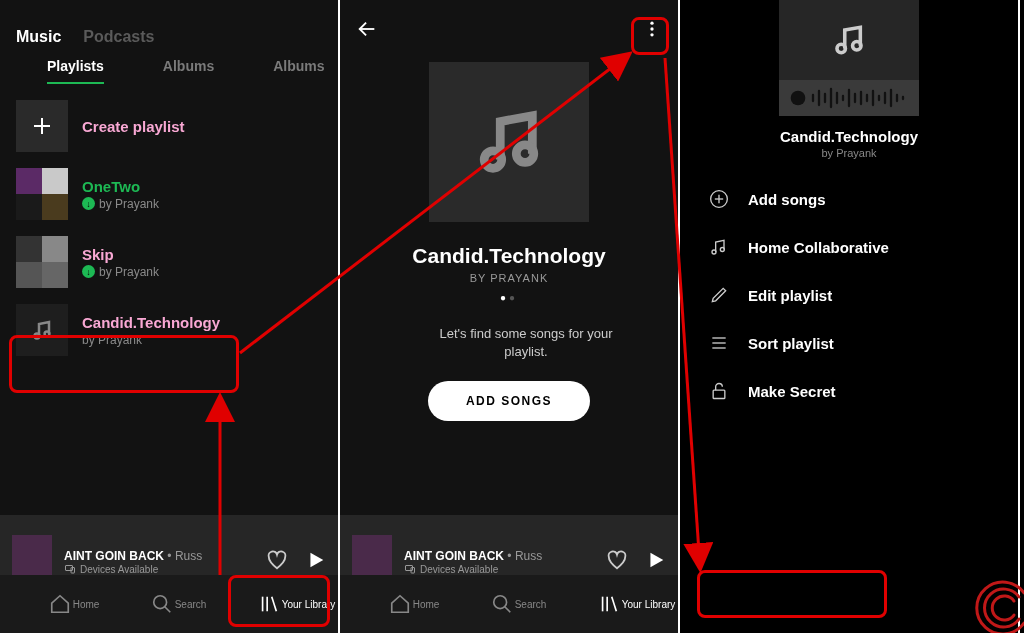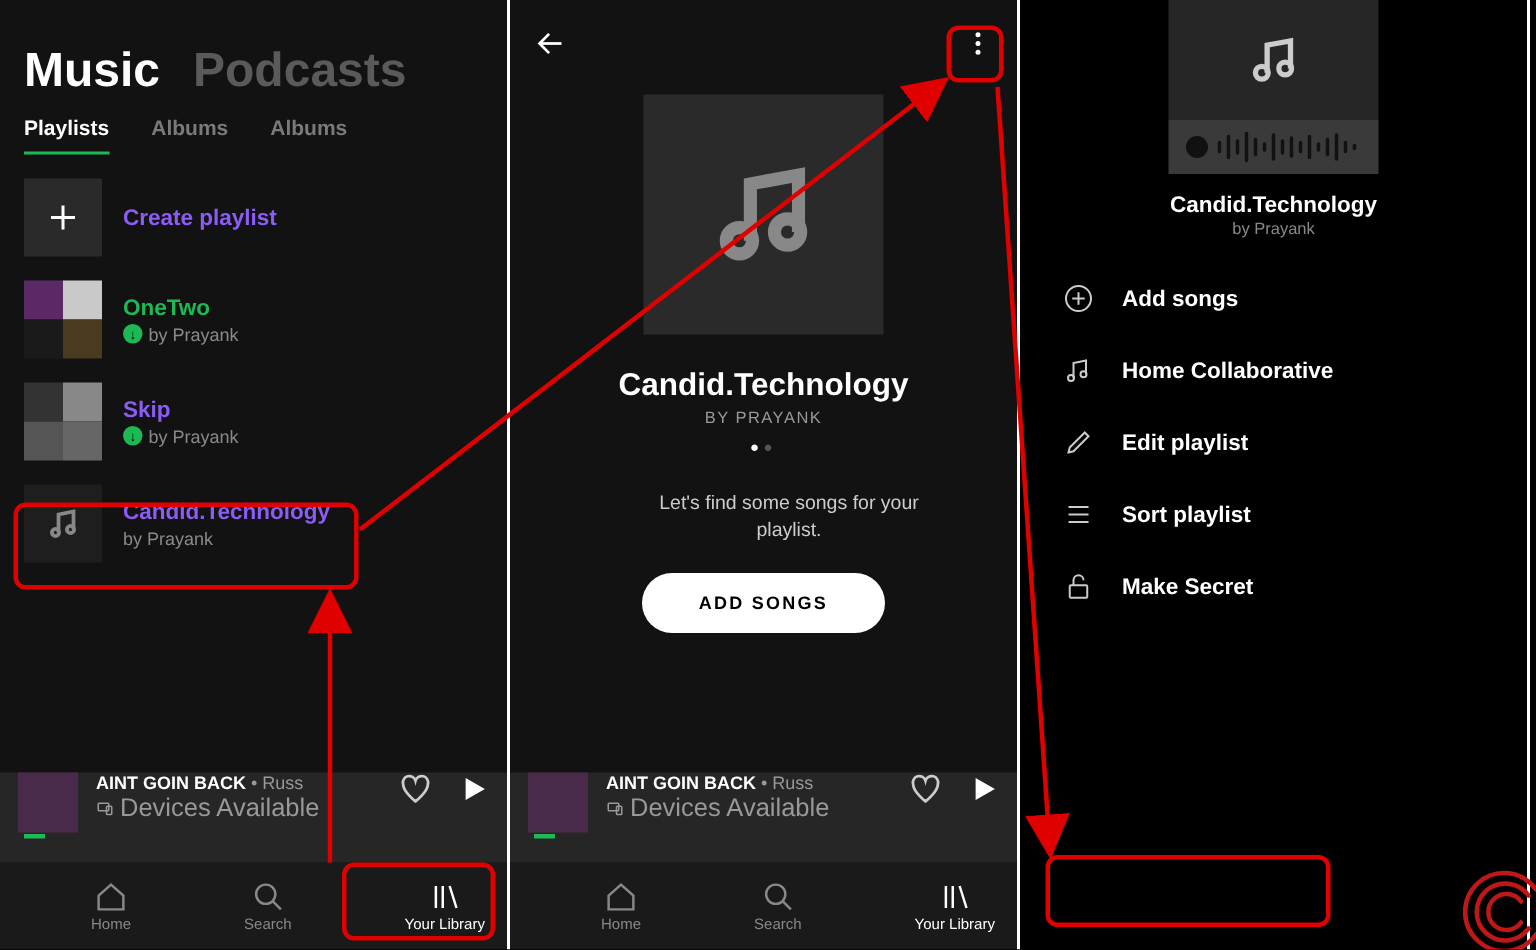--- a/index.html
+++ b/index.html
@@ -20,62 +20,62 @@
     position: relative;
     border-right: 2px solid #fff;
     display: flex;
     flex-direction: column;
     overflow: hidden;
   }
   .panel:last-child { border-right: none; width: 344px; background:#000; }
 
   
   .top-tabs { display:flex; gap:22px; padding:28px 16px 12px; }
-  .top-tab { font-size:32px; font-weight:700; color:#5a5a5a; cursor:pointer; }
+  .top-tab { font-size:16px; font-weight:700; color:#5a5a5a; cursor:pointer; }
   .top-tab.active { color:#fff; }
   .sub-tabs { display:flex; gap:28px; padding:0 16px 8px; }
-  .sub-tab { font-size:14px; font-weight:600; color:#7a7a7a; padding-bottom:8px; cursor:pointer; }
+  .sub-tab { font-size:14px; font-weight:600; color:#7a7a7a; padding-bottom:8px; cursor:pointer;margin-left:31px; }
   .sub-tab.active { color:#fff; border-bottom:2px solid #1db954; }
   .row { display:flex; align-items:center; gap:14px; padding:8px 16px; cursor:pointer;}
   .sq { width:52px; height:52px; background:#2a2a2a; display:flex; align-items:center; justify-content:center; font-size:26px; color:#fff; flex:0 0 auto;}
   .sq svg { width:24px; height:24px; }
   .grid2 { width:52px; height:52px; display:grid; grid-template-columns:1fr 1fr; grid-template-rows:1fr 1fr; flex:0 0 auto;}
   .grid2 div { background:#333; }
   .grid2 div:nth-child(1){background:#5b2a66;}
   .grid2 div:nth-child(2){background:#c9c9c9;}
   .grid2 div:nth-child(3){background:#1a1a1a;}
   .grid2 div:nth-child(4){background:#4a3b1e;}
   .grid2b div:nth-child(1){background:#333;}
   .grid2b div:nth-child(2){background:#888;}
   .grid2b div:nth-child(3){background:#555;}
   .grid2b div:nth-child(4){background:#666;}
   .rtxt { display:flex; flex-direction:column; gap:2px; }
-  .pname { font-size:15px; font-weight:600; color:#8b5cf6; }
+  .pname { font-size:15px; font-weight:600; color:#f9a8d4; }
   .pname.green { color:#1db954; }
   .psub { font-size:12px; color:#8a8a8a; display:flex; align-items:center; gap:4px;}
   .dl-badge { width:13px;height:13px;border-radius:50%;background:#1db954;display:inline-flex;align-items:center;justify-content:center;font-size:9px;color:#000;}
 
   .nowplaying {
     position:absolute; bottom:58px; left:0; right:0;
-    background:#262626; height:60px; display:flex; align-items:flex-start; padding:0 12px; gap:12px;
+    background:#262626; height:60px; display:flex; align-items:flex-end; padding:0 12px; gap:12px;
   }
   .np-art { width:40px;height:40px;background:#4a2a4a; position:relative;}
   .np-art::after{content:"";position:absolute;bottom:-4px;left:4px;width:14px;height:3px;background:#1db954;}
   .np-txt { flex:1; font-size:12px; }
   .np-title { color:#fff; font-weight:600;}
   .np-artist { color:#999;}
-  .np-dev { color:#999; font-size:17px; display:flex;align-items:center;gap:4px;}
+  .np-dev { color:#999; font-size:10px; display:flex;align-items:center;gap:4px;}
   .np-ctrl { display:flex; gap:16px; align-items:center;}
   .np-ctrl svg { width:22px;height:22px; }
 
   .bottomnav {
     position:absolute; bottom:0; left:0; right:0; height:58px;
     background:#1a1a1a; display:flex; justify-content:space-around; align-items:center; padding:6px 0;
   }
-  .nav-item { display:flex; flex-direction:column; align-items:center; gap:2px; color:#888; font-size:10px; cursor:pointer;margin-left:46px;}
+  .nav-item { display:flex; flex-direction:row; align-items:center; gap:2px; color:#888; font-size:10px; cursor:pointer;margin-left:46px;}
   .nav-item.active { color:#fff; }
   .nav-item svg { width:22px; height:22px; }
 
   
   .p2-head { display:flex; justify-content:space-between; padding:18px 16px ; align-items:center;}
   .p2-cover-wrap { display:flex; justify-content:center; }
   .p2-cover { width:160px;height:160px;background:#2a2a2a;display:flex;align-items:center;justify-content:center;}
   .p2-title { text-align:center; font-size:21px; font-weight:700; margin-top:22px;}
   .p2-by { text-align:center; font-size:11px; letter-spacing:1px; color:#999; margin-top:4px;}
   .dots2 { text-align:center; margin-top:8px; color:#555; font-size:10px; letter-spacing:3px;}

